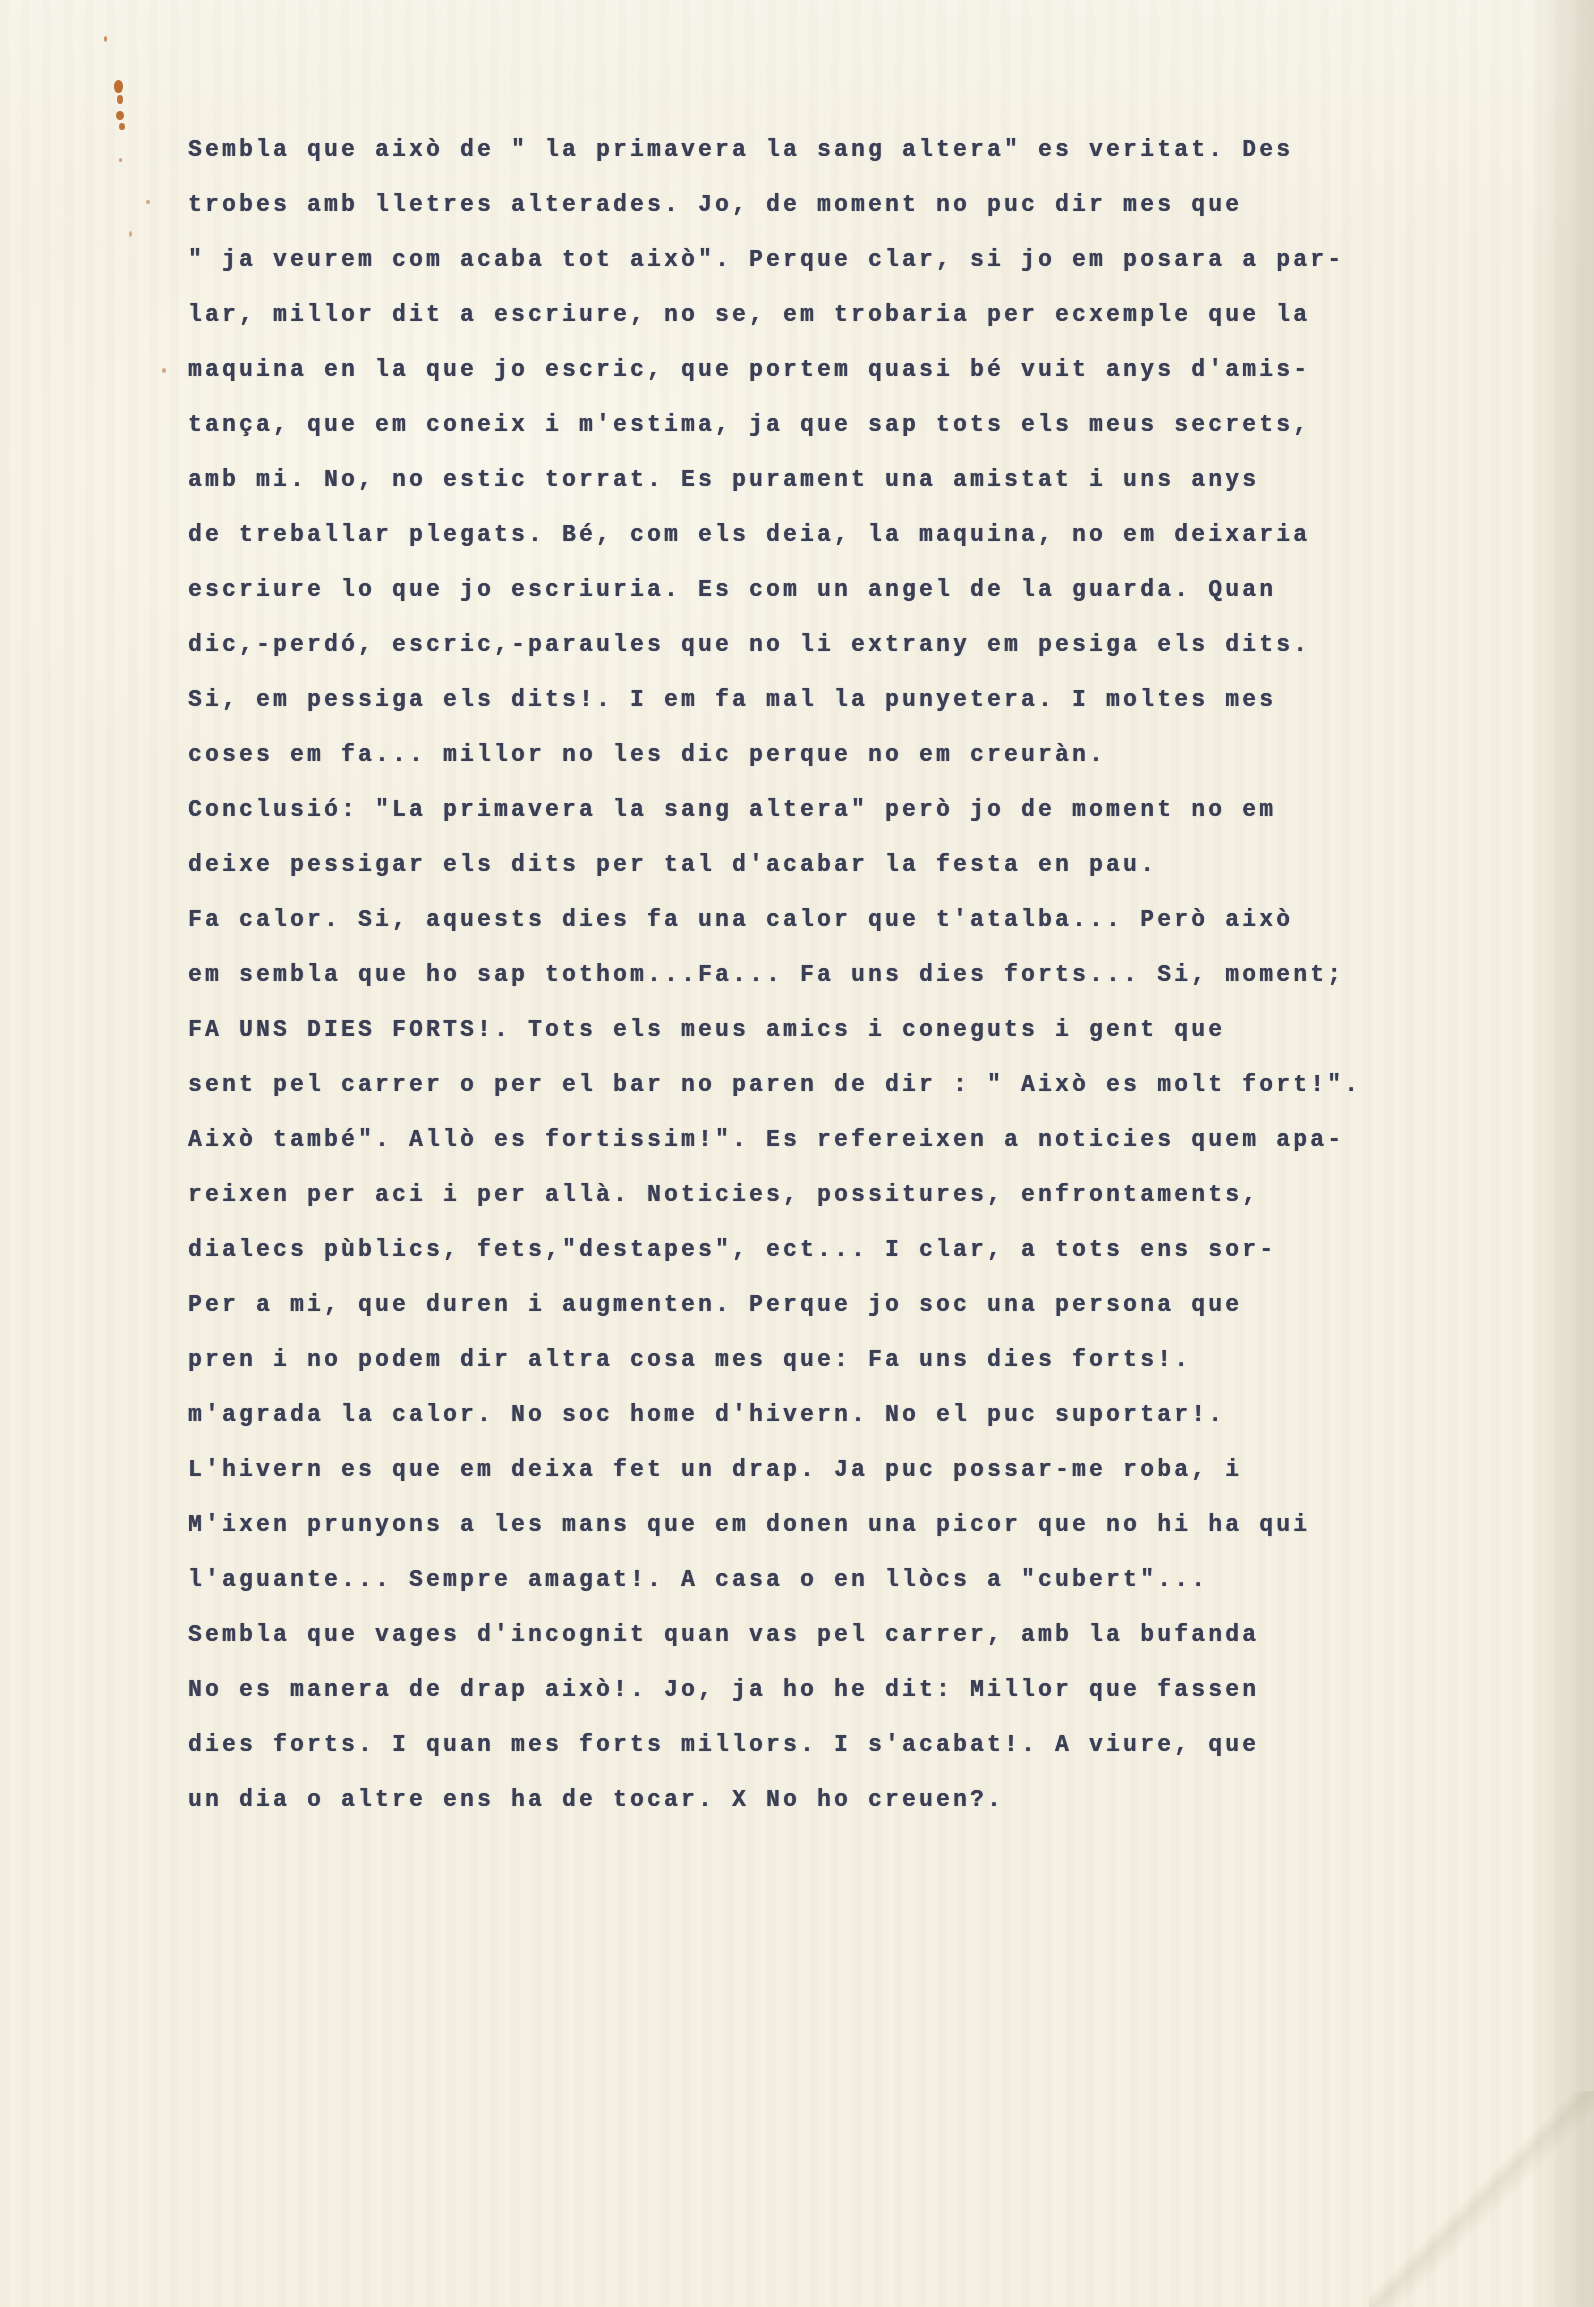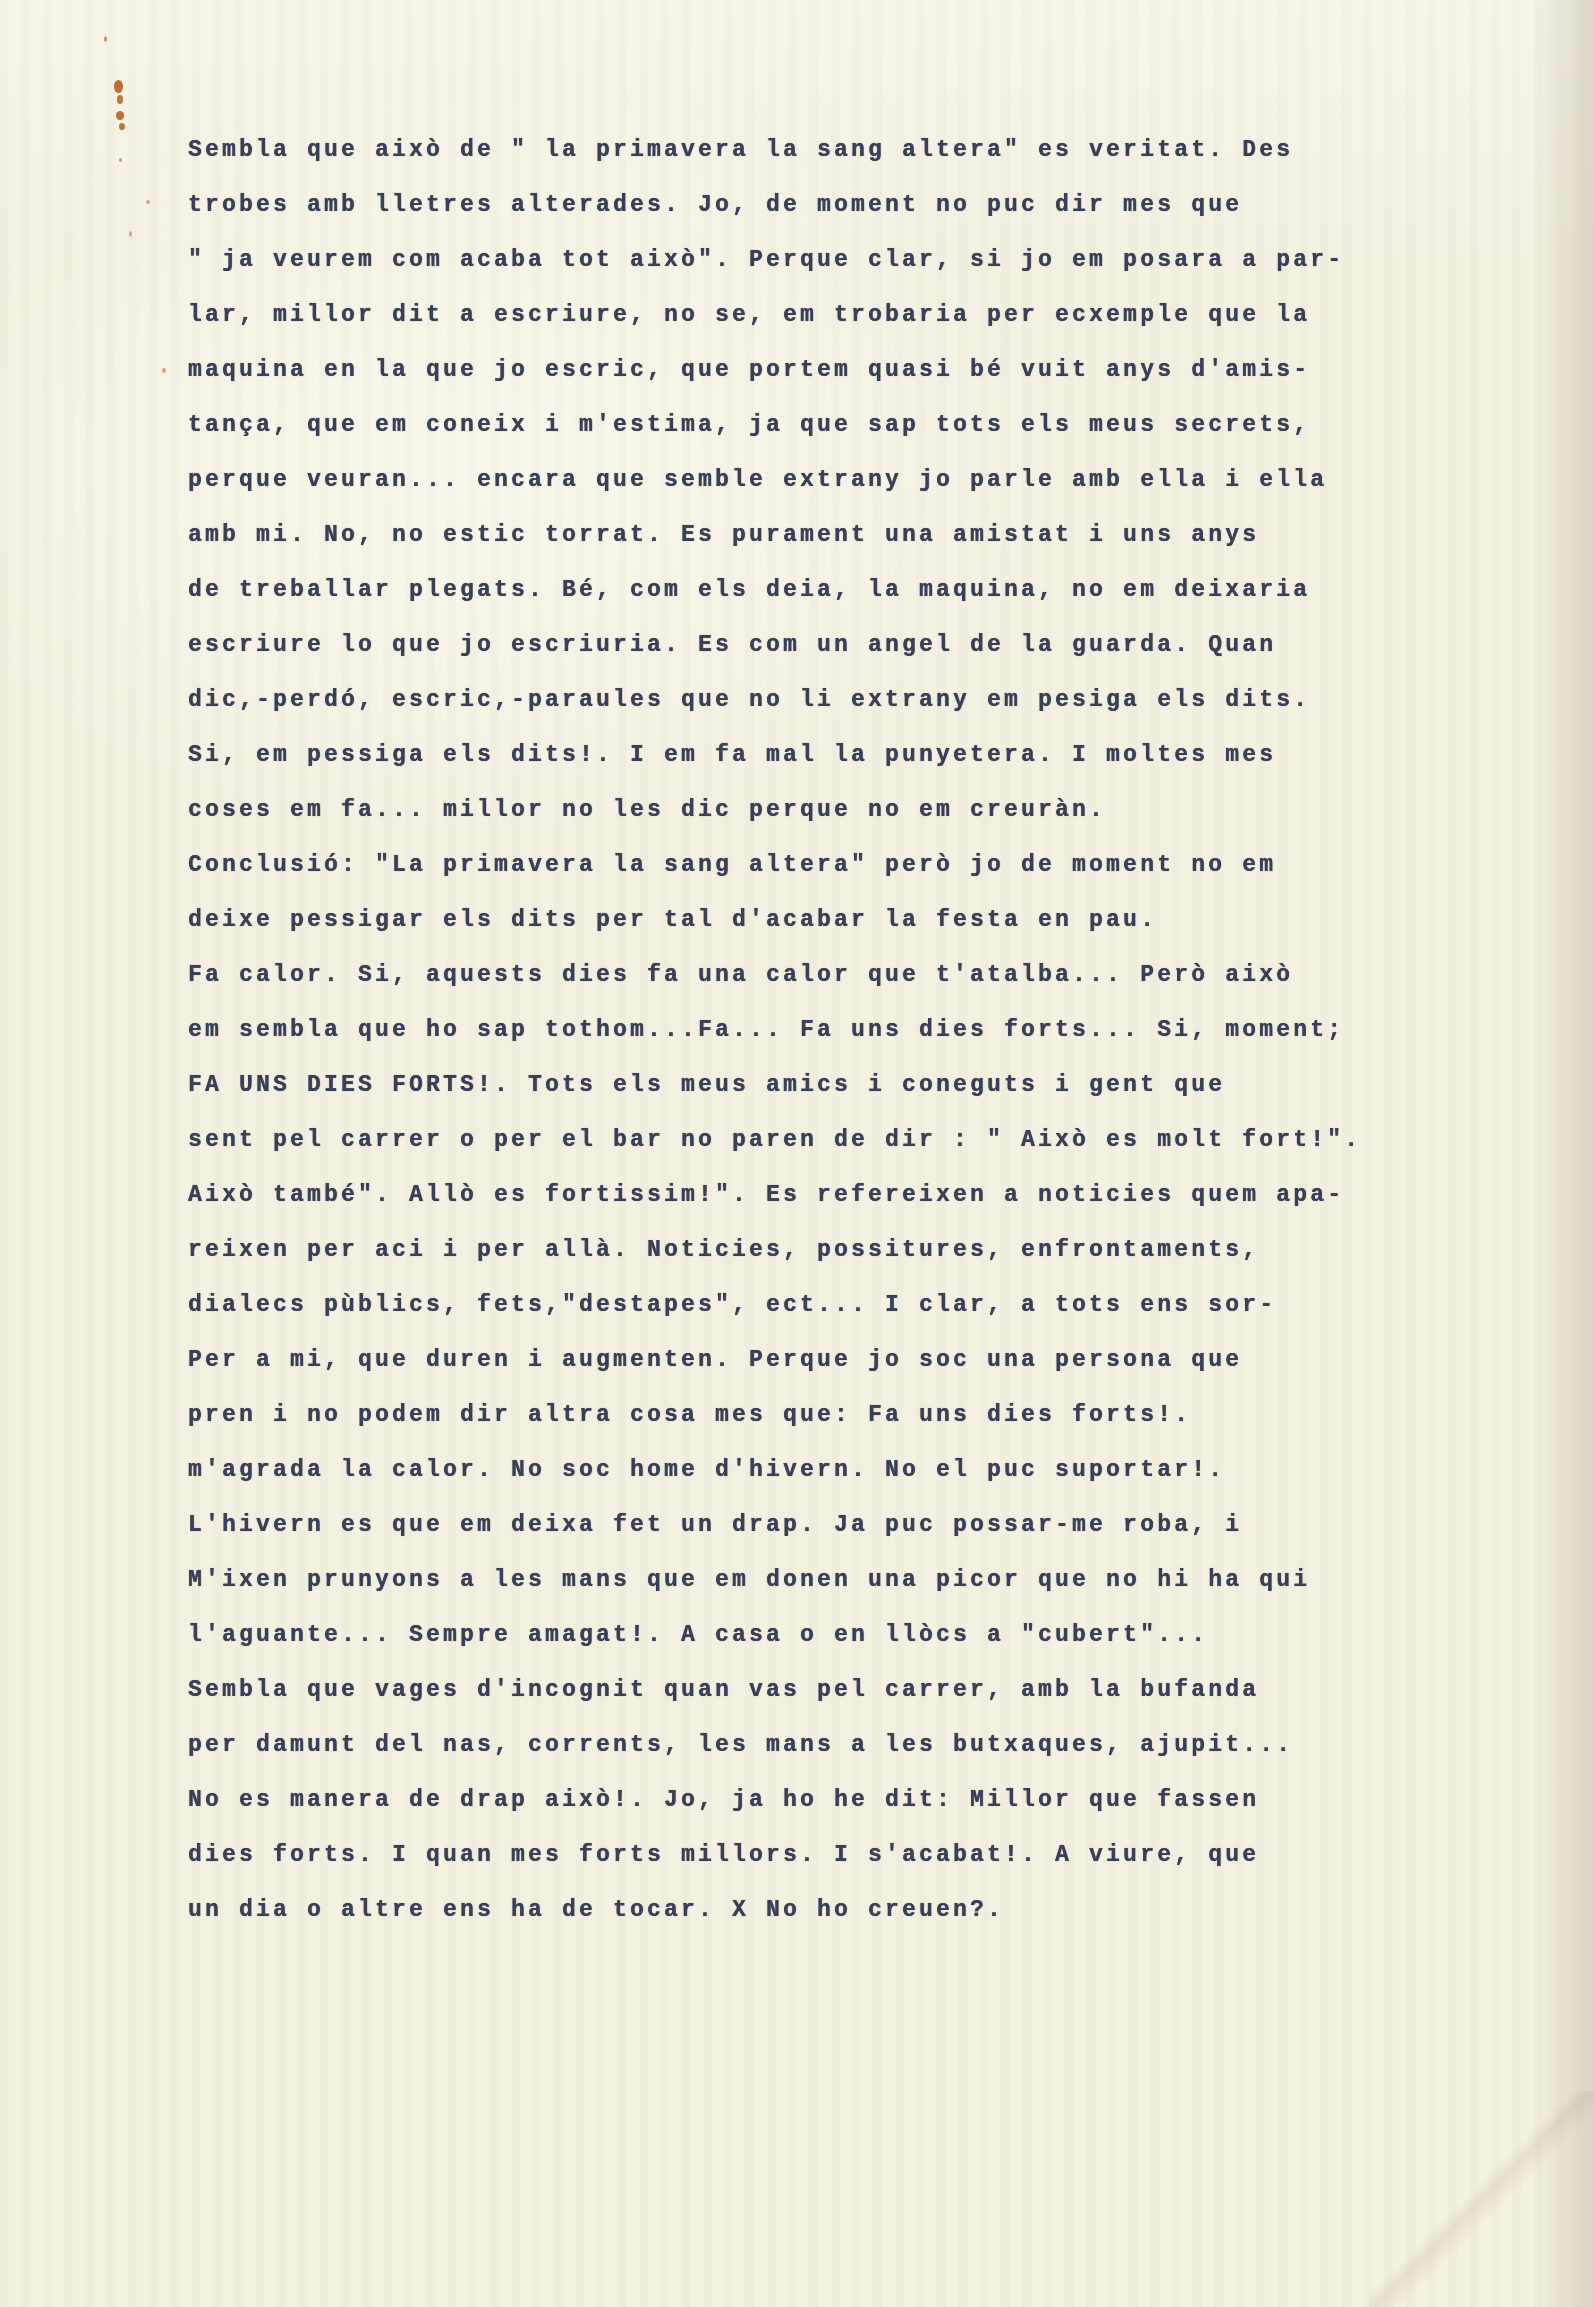--- a/index.html
+++ b/index.html
@@ -71,21 +71,20 @@
   <span class="speck s8"></span>
   <span class="speck s9"></span>
 
   <div class="text-block">
     <div class="text-line">Sembla que això de " la primavera la sang altera" es veritat. Des</div>
     <div class="text-line">trobes amb lletres alterades. Jo, de moment no puc dir mes que</div>
     <div class="text-line">" ja veurem com acaba tot això". Perque clar, si jo em posara a par-</div>
     <div class="text-line">lar, millor dit a escriure, no se, em trobaria per ecxemple que la</div>
     <div class="text-line">maquina en la que jo escric, que portem quasi bé vuit anys d'amis-</div>
     <div class="text-line">tança, que em coneix i m'estima, ja que sap tots els meus secrets,</div>
-    <div class="text-line">perque veuran... encara que semble extrany jo parle amb ella i ella</div>
     <div class="text-line">amb mi. No, no estic torrat. Es purament una amistat i uns anys</div>
     <div class="text-line">de treballar plegats. Bé, com els deia, la maquina, no em deixaria</div>
     <div class="text-line">escriure lo que jo escriuria. Es com un angel de la guarda. Quan</div>
     <div class="text-line">dic,-perdó, escric,-paraules que no li extrany em pesiga els dits.</div>
     <div class="text-line">Si, em pessiga els dits!. I em fa mal la punyetera. I moltes mes</div>
     <div class="text-line">coses em fa... millor no les dic perque no em creuràn.</div>
     <div class="text-line">Conclusió: "La primavera la sang altera" però jo de moment no em</div>
     <div class="text-line">deixe pessigar els dits per tal d'acabar la festa en pau.</div>
     <div class="text-line">Fa calor. Si, aquests dies fa una calor que t'atalba... Però això</div>
     <div class="text-line">em sembla que ho sap tothom...Fa... Fa uns dies forts... Si, moment;</div>
@@ -94,21 +93,20 @@
     <div class="text-line">Això també". Allò es fortissim!". Es refereixen a noticies quem apa-</div>
     <div class="text-line">reixen per aci i per allà. Noticies, possitures, enfrontaments,</div>
     <div class="text-line">dialecs pùblics, fets,"destapes", ect... I clar, a tots ens sor-</div>
     <div class="text-line">Per a mi, que duren i augmenten. Perque jo soc una persona que</div>
     <div class="text-line">pren i no podem dir altra cosa mes que: Fa uns dies forts!.</div>
     <div class="text-line">m'agrada la calor. No soc home d'hivern. No el puc suportar!.</div>
     <div class="text-line">L'hivern es que em deixa fet un drap. Ja puc possar-me roba, i</div>
     <div class="text-line">M'ixen prunyons a les mans que em donen una picor que no hi ha qui</div>
     <div class="text-line">l'aguante... Sempre amagat!. A casa o en llòcs a "cubert"...</div>
     <div class="text-line">Sembla que vages d'incognit quan vas pel carrer, amb la bufanda</div>
-    <div class="text-line">per damunt del nas, corrents, les mans a les butxaques, ajupit...</div>
     <div class="text-line">No es manera de drap això!. Jo, ja ho he dit: Millor que fassen</div>
     <div class="text-line">dies forts. I quan mes forts millors. I s'acabat!. A viure, que</div>
     <div class="text-line">un dia o altre ens ha de tocar. X No ho creuen?.</div>
   </div>
 
   <div class="crease"></div>
 </div>
 
 
 </body></html>

